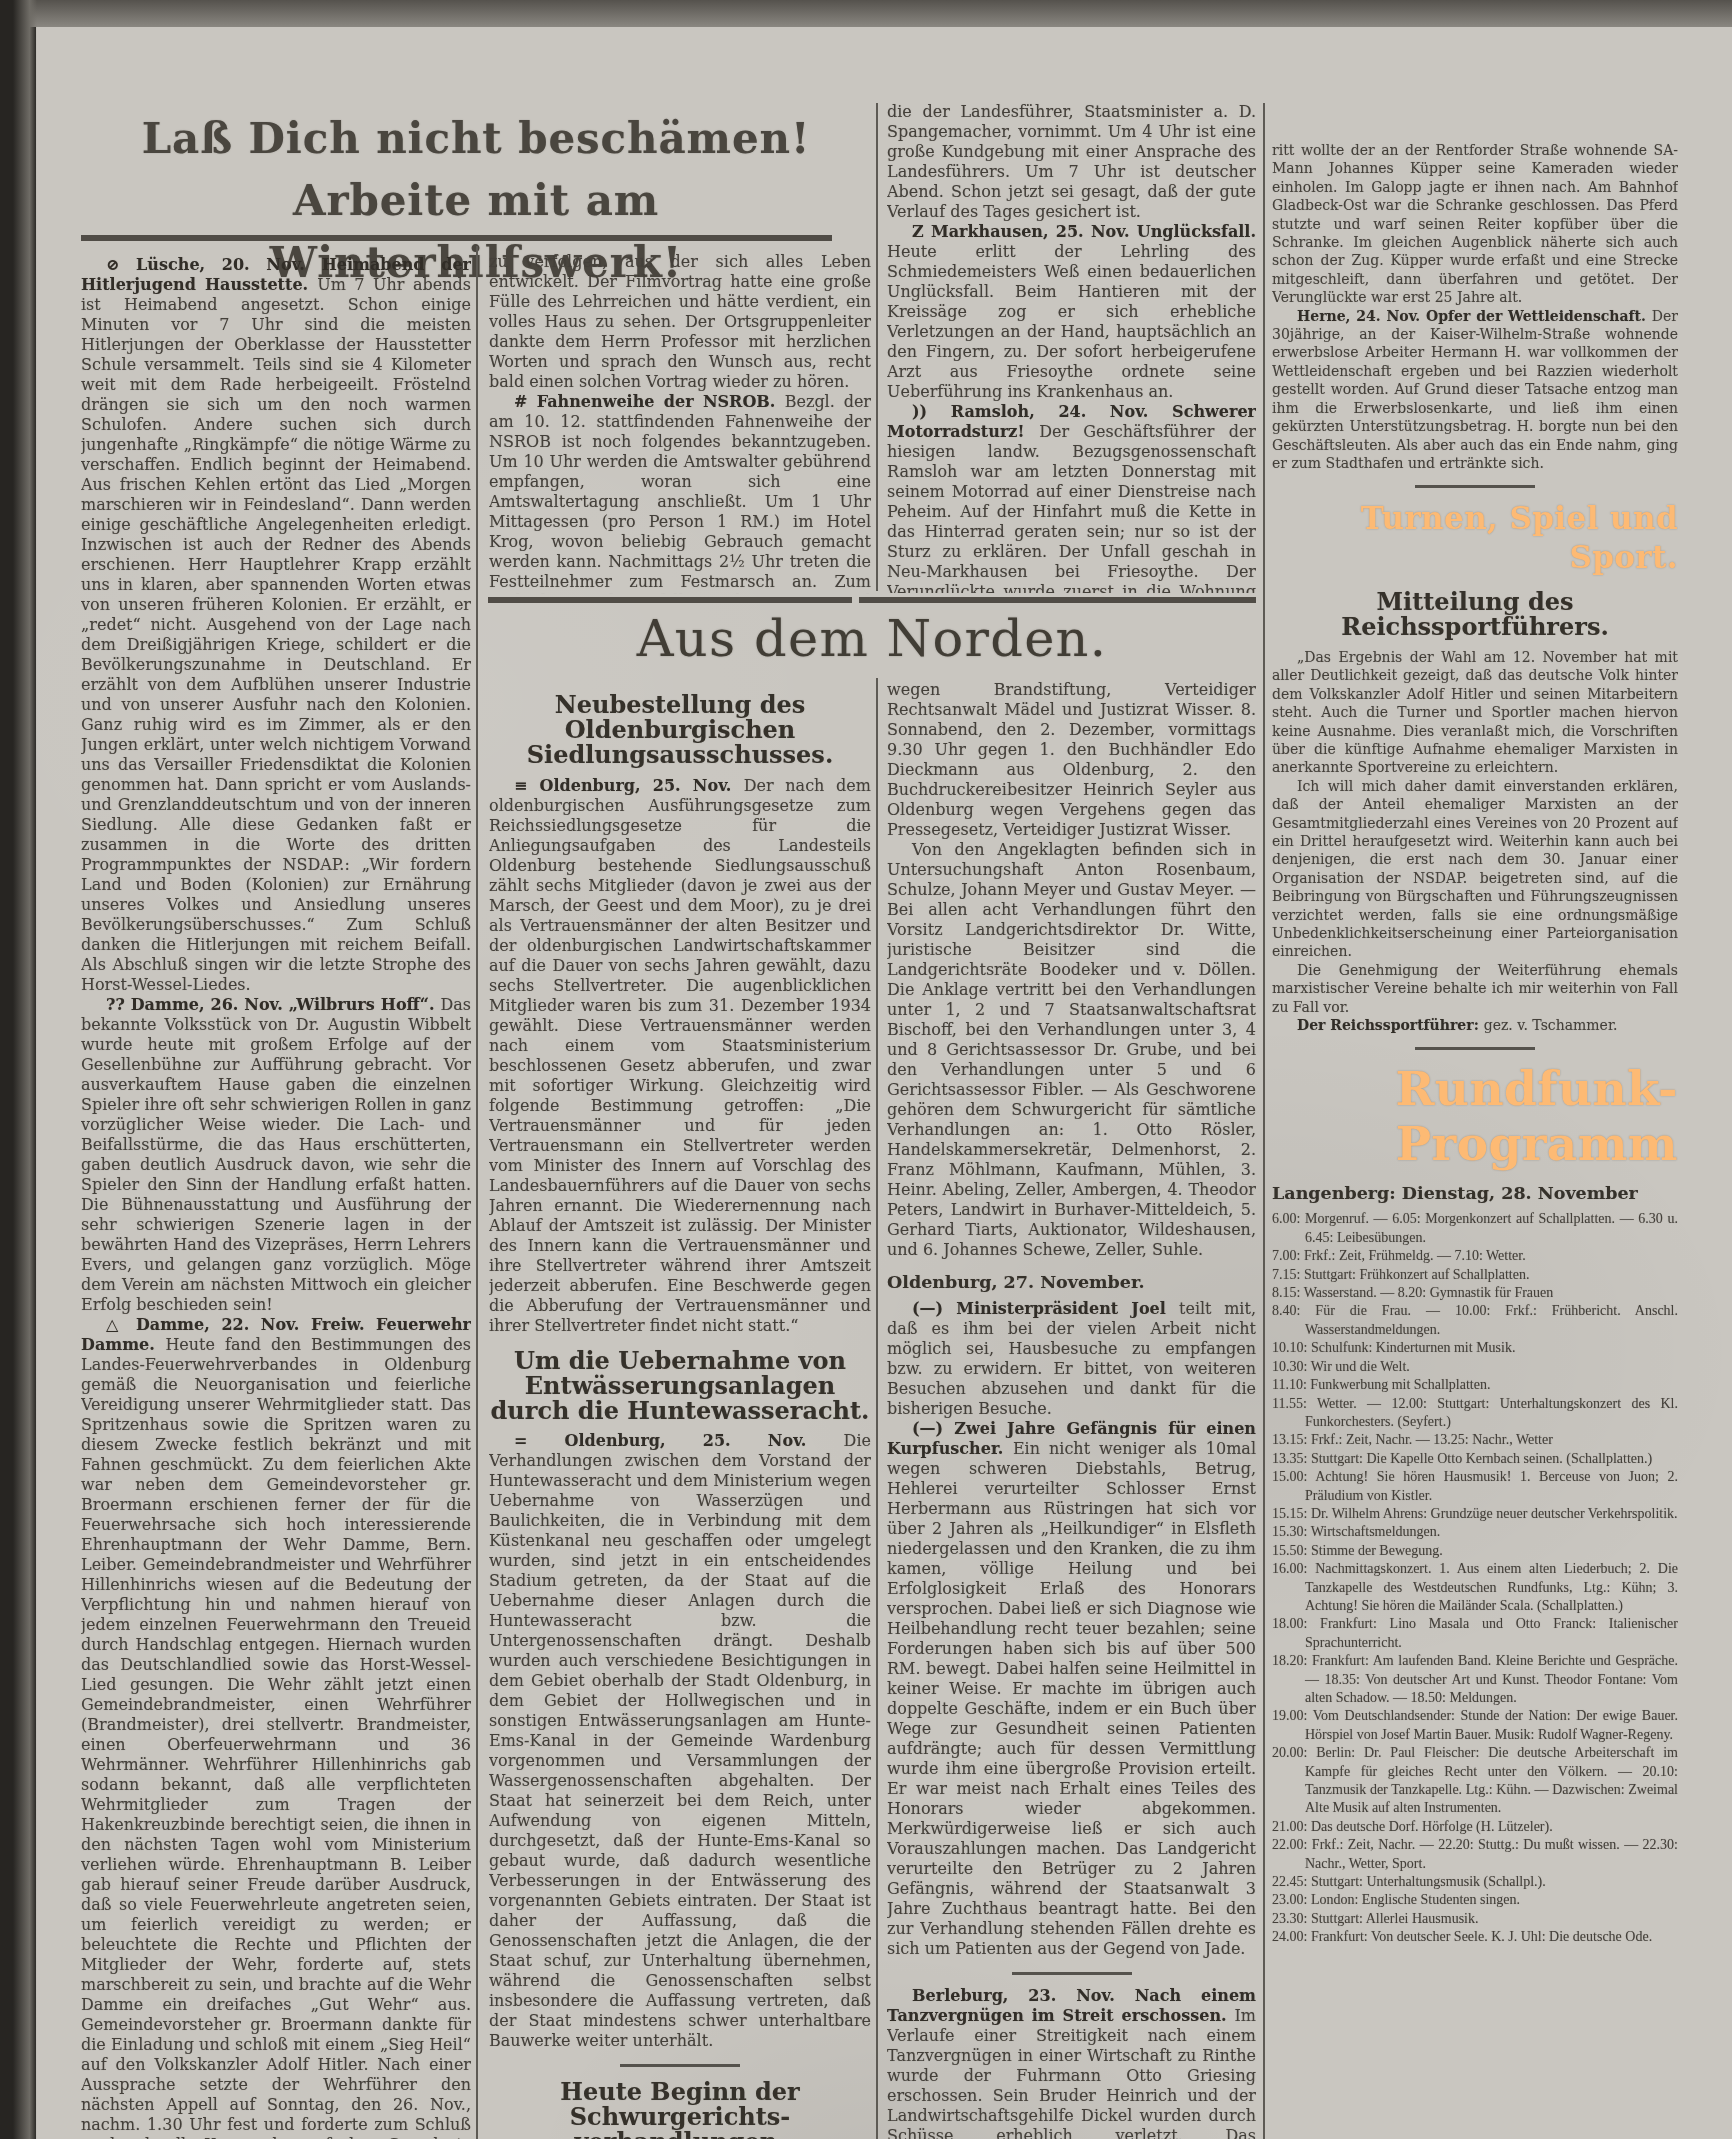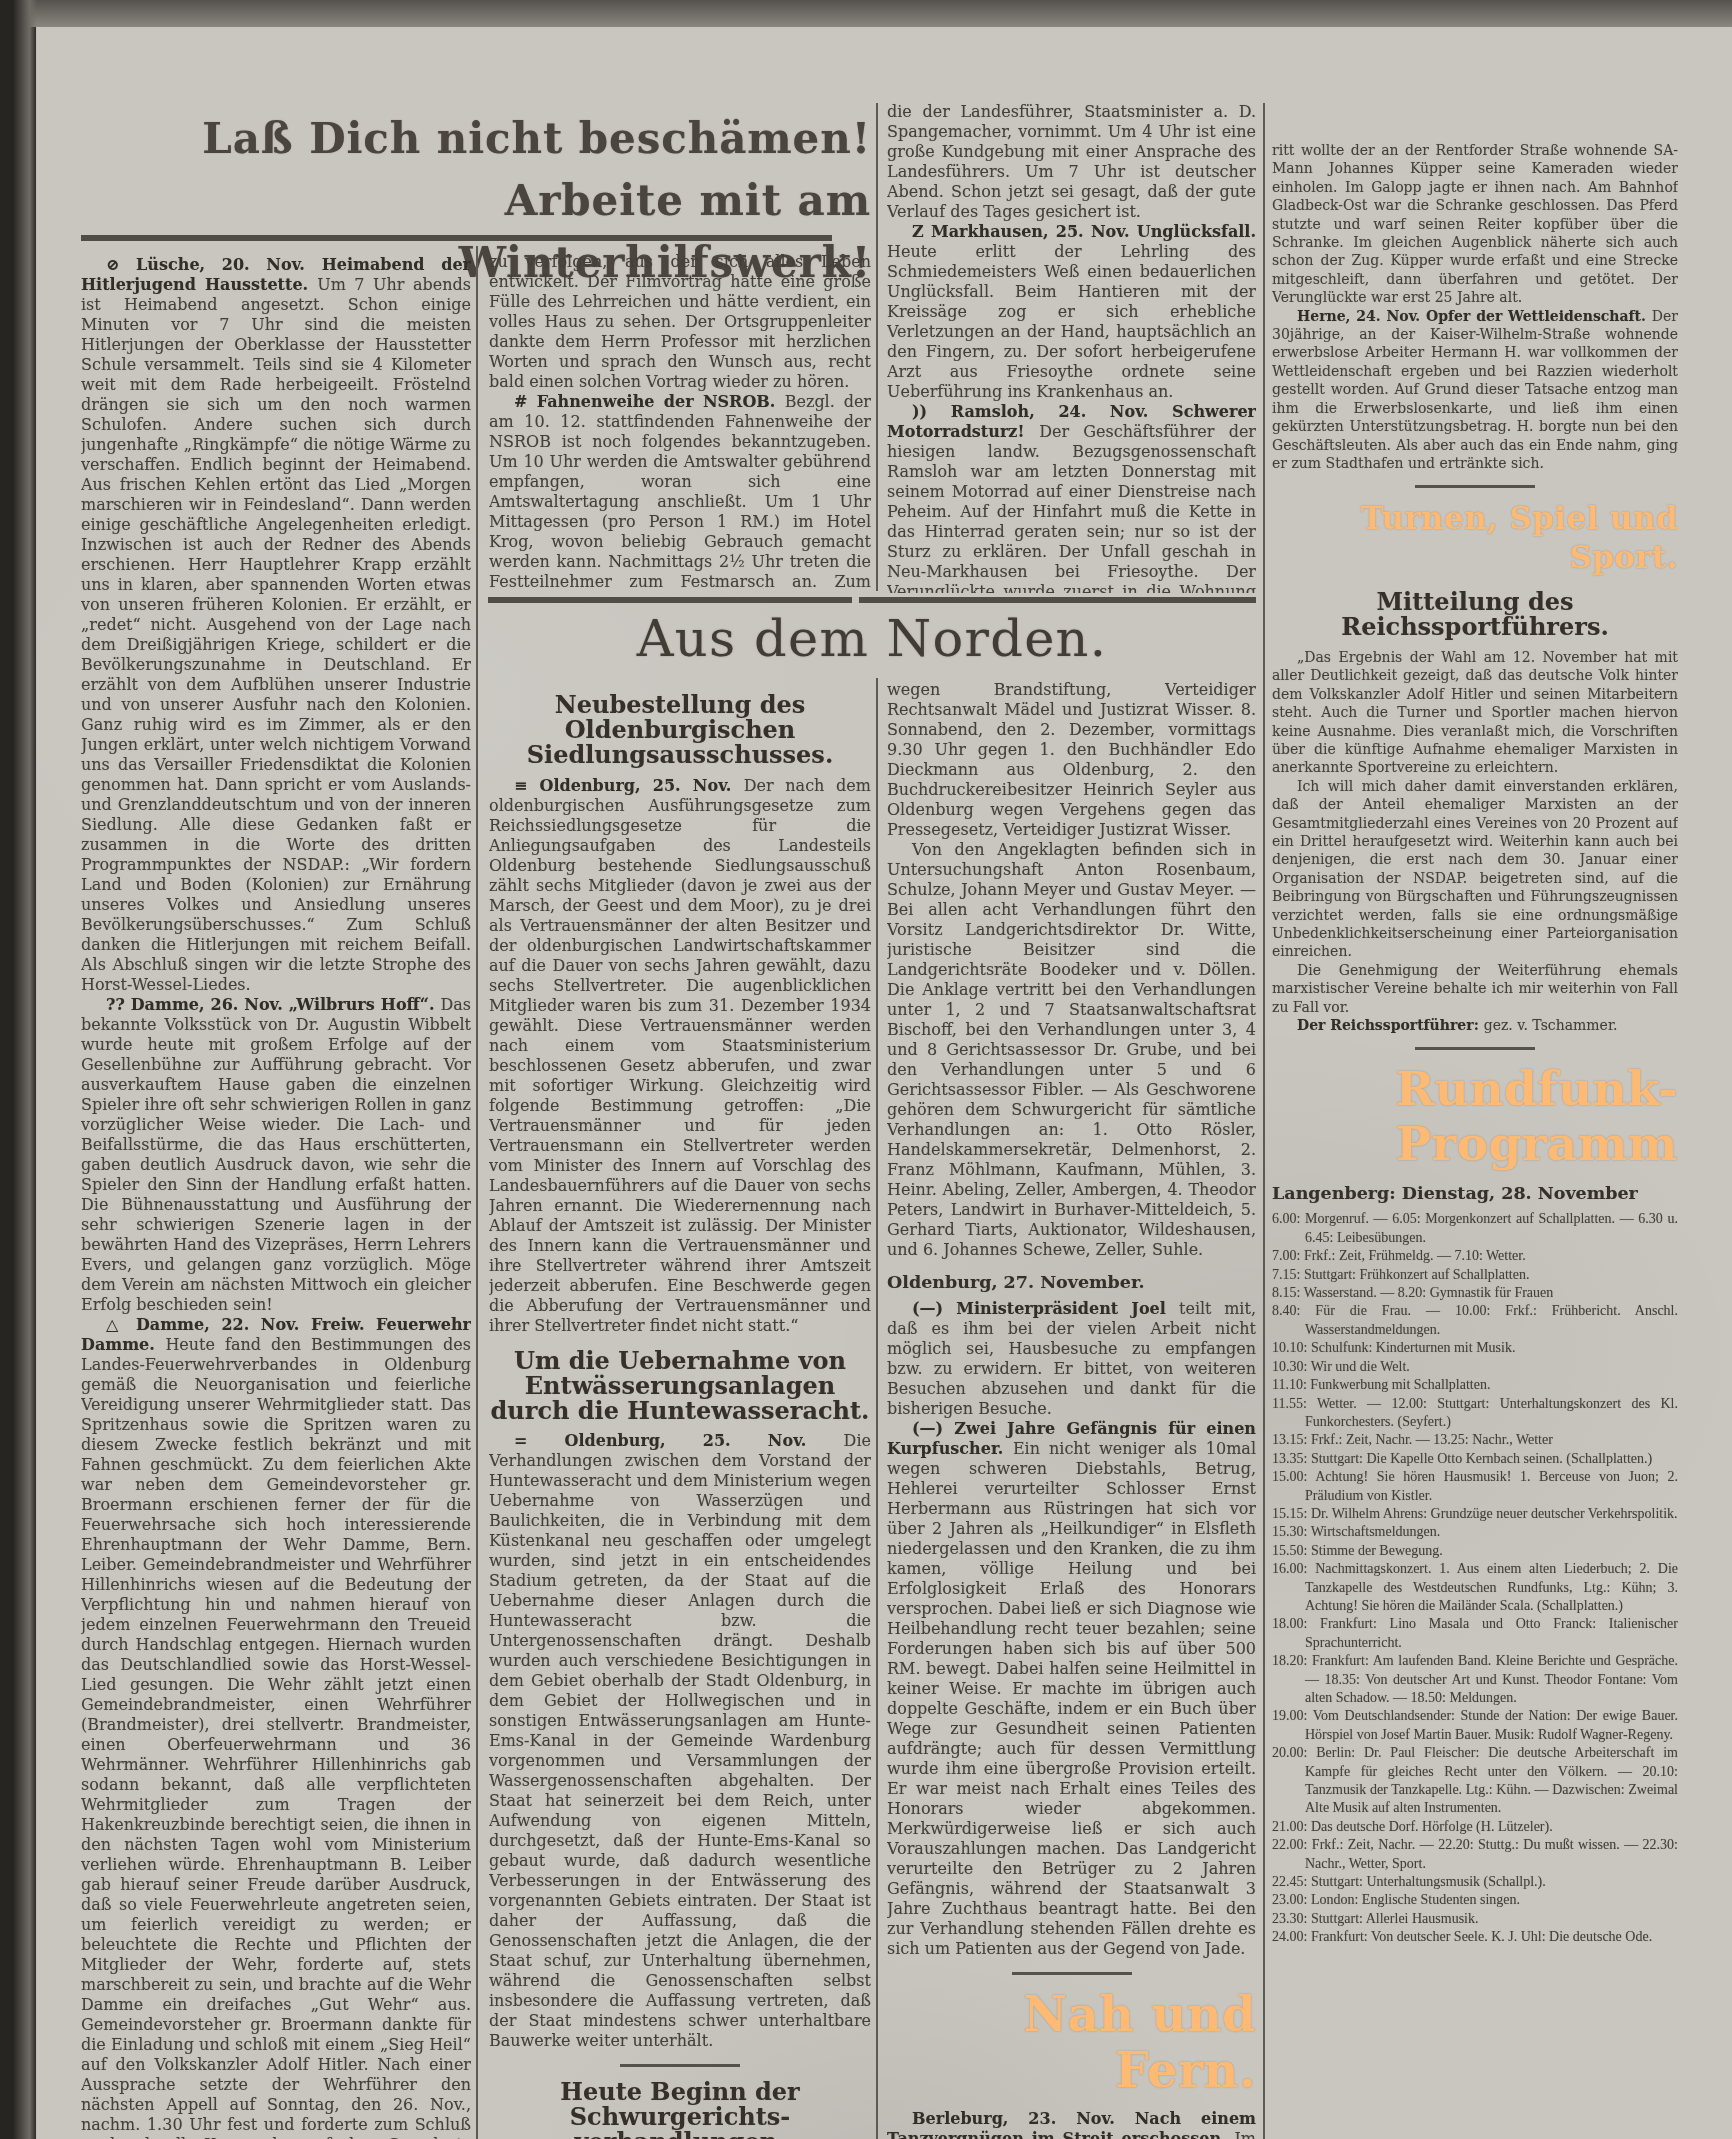--- a/index.html
+++ b/index.html
@@ -15,21 +15,21 @@
   
   .top-strip{position:absolute;left:0;top:0;width:1732px;height:26.5px;
              background:linear-gradient(#55524d,#8a8781);}
   .left-strip{position:absolute;left:0;top:0;width:37px;height:2436px;
               background:linear-gradient(90deg,#272522 35%,#6f6c66 80%,rgba(111,108,102,0));}
   
   .h-rule{position:absolute;background:#504c46;}
   .v-rule{position:absolute;background:#5d5a54;width:1.7px;}
   
   #feature-head{position:absolute;left:81px;top:108px;width:790px;height:128px;
-                text-align:right;font-weight:bold;color:#4a463f;
+                text-align:center;font-weight:bold;color:#4a463f;
                 font-size:42px;line-height:62px;letter-spacing:0.9px;
                 text-shadow:0 0 1.3px rgba(74,70,63,.4);}
   
   #norden-head{position:absolute;left:488px;top:607px;width:768px;height:64px;
                text-align:center;font-weight:normal;color:#413d35;font-size:51px;line-height:64px;
                letter-spacing:1.3px;text-shadow:0 0 1.7px rgba(65,61,53,.4);}
   
   .col{position:absolute;overflow:hidden;font-size:16px;line-height:20px;
        text-align:justify;text-shadow:0 0 0.9px rgba(68,64,58,.30);}
   .col-narrowtype{font-size:14px;line-height:18.4px;}
@@ -93,21 +93,20 @@
       <p class="para"><b>Ζ Markhausen, 25. Nov. Unglücksfall. </b>Heute erlitt der Lehrling des Schmiedemeisters Weß einen bedauerlichen Unglücksfall. Beim Hantieren mit der Kreissäge zog er sich erhebliche Verletzungen an der Hand, hauptsächlich an den Fingern, zu. Der sofort herbeigerufene Arzt aus Friesoythe ordnete seine Ueberführung ins Krankenhaus an.</p>
       <p class="para"><b>)) Ramsloh, 24. Nov. Schwerer Motorradsturz! </b>Der Geschäftsführer der hiesigen landw. Bezugsgenossenschaft Ramsloh war am letzten Donnerstag mit seinem Motorrad auf einer Dienstreise nach Peheim. Auf der Hinfahrt muß die Kette in das Hinterrad geraten sein; nur so ist der Sturz zu erklären. Der Unfall geschah in Neu-Markhausen bei Friesoythe. Der Verunglückte wurde zuerst in die Wohnung des dort wohnenden Kaufmanns Knelangen geschafft. Hier wurde dem Verunglückten durch den Dr. Hinrichs-Friesoythe die erste ärztliche Hilfe zuteil.</p>
     </div>
   <div class="col" style="left:887px;top:680px;width:369px;height:1669px;">
       <p class="para noindent">wegen Brandstiftung, Verteidiger Rechtsanwalt Mädel und Justizrat Wisser. 8. Sonnabend, den 2. Dezember, vormittags 9.30 Uhr gegen 1. den Buchhändler Edo Dieckmann aus Oldenburg, 2. den Buchdruckereibesitzer Heinrich Seyler aus Oldenburg wegen Vergehens gegen das Pressegesetz, Verteidiger Justizrat Wisser.</p>
       <p class="para">Von den Angeklagten befinden sich in Untersuchungshaft Anton Rosenbaum, Schulze, Johann Meyer und Gustav Meyer. — Bei allen acht Verhandlungen führt den Vorsitz Landgerichtsdirektor Dr. Witte, juristische Beisitzer sind die Landgerichtsräte Boodeker und v. Döllen. Die Anklage vertritt bei den Verhandlungen unter 1, 2 und 7 Staatsanwaltschaftsrat Bischoff, bei den Verhandlungen unter 3, 4 und 8 Gerichtsassessor Dr. Grube, und bei den Verhandlungen unter 5 und 6 Gerichtsassessor Fibler. — Als Geschworene gehören dem Schwurgericht für sämtliche Verhandlungen an: 1. Otto Rösler, Handelskammersekretär, Delmenhorst, 2. Franz Möhlmann, Kaufmann, Mühlen, 3. Heinr. Abeling, Zeller, Ambergen, 4. Theodor Peters, Landwirt in Burhaver-Mitteldeich, 5. Gerhard Tiarts, Auktionator, Wildeshausen, und 6. Johannes Schewe, Zeller, Suhle.</p>
       <div class="dateline">Oldenburg, 27. November.</div>
       <p class="para"><b>(—) Ministerpräsident Joel </b>teilt mit, daß es ihm bei der vielen Arbeit nicht möglich sei, Hausbesuche zu empfangen bzw. zu erwidern. Er bittet, von weiteren Besuchen abzusehen und dankt für die bisherigen Besuche.</p>
       <p class="para"><b>(—) Zwei Jahre Gefängnis für einen Kurpfuscher. </b>Ein nicht weniger als 10mal wegen schweren Diebstahls, Betrug, Hehlerei verurteilter Schlosser Ernst Herbermann aus Rüstringen hat sich vor über 2 Jahren als „Heilkundiger“ in Elsfleth niedergelassen und den Kranken, die zu ihm kamen, völlige Heilung und bei Erfolglosigkeit Erlaß des Honorars versprochen. Dabei ließ er sich Diagnose wie Heilbehandlung recht teuer bezahlen; seine Forderungen haben sich bis auf über 500 RM. bewegt. Dabei halfen seine Heilmittel in keiner Weise. Er machte im übrigen auch doppelte Geschäfte, indem er ein Buch über Wege zur Gesundheit seinen Patienten aufdrängte; auch für dessen Vermittlung wurde ihm eine übergroße Provision erteilt. Er war meist nach Erhalt eines Teiles des Honorars wieder abgekommen. Merkwürdigerweise ließ er sich auch Vorauszahlungen machen. Das Landgericht verurteilte den Betrüger zu 2 Jahren Gefängnis, während der Staatsanwalt 3 Jahre Zuchthaus beantragt hatte. Bei den zur Verhandlung stehenden Fällen drehte es sich um Patienten aus der Gegend von Jade.</p>
       <div class="divider-rule"></div>
-      <div class="section-headline" style="font-size: 48px; line-height: 56px;">Nah und Fern.</div>
       <p class="para"><b>Berleburg, 23. Nov. Nach einem Tanzvergnügen im Streit erschossen. </b>Im Verlaufe einer Streitigkeit nach einem Tanzvergnügen in einer Wirtschaft zu Rinthe wurde der Fuhrmann Otto Griesing erschossen. Sein Bruder Heinrich und der Landwirtschaftsgehilfe Dickel wurden durch Schüsse erheblich verletzt. Das Wirtschaftslokal glich nach der Schlägerei einem zerschlagenen Hause.</p>
     </div>
   <div class="col col-narrowtype" style="left:1272px;top:141px;width:406px;height:2208px;">
       <p class="para noindent">ritt wollte der an der Rentforder Straße wohnende SA-Mann Johannes Küpper seine Kameraden wieder einholen. Im Galopp jagte er ihnen nach. Am Bahnhof Gladbeck-Ost war die Schranke geschlossen. Das Pferd stutzte und warf seinen Reiter kopfüber über die Schranke. Im gleichen Augenblick näherte sich auch schon der Zug. Küpper wurde erfaßt und eine Strecke mitgeschleift, dann überfahren und getötet. Der Verunglückte war erst 25 Jahre alt.</p>
       <p class="para"><b>Herne, 24. Nov. Opfer der Wettleidenschaft. </b>Der 30jährige, an der Kaiser-Wilhelm-Straße wohnende erwerbslose Arbeiter Hermann H. war vollkommen der Wettleidenschaft ergeben und bei Razzien wiederholt gestellt worden. Auf Grund dieser Tatsache entzog man ihm die Erwerbslosenkarte, und ließ ihm einen gekürzten Unterstützungsbetrag. H. borgte nun bei den Geschäftsleuten. Als aber auch das ein Ende nahm, ging er zum Stadthafen und ertränkte sich.</p>
       <div class="divider-rule"></div>
       <div class="section-headline" style="font-size: 31px; line-height: 39px;">Turnen, Spiel und Sport.</div>
       <div class="sub-headline">Mitteilung des Reichssportführers.</div>
       <p class="para">„Das Ergebnis der Wahl am 12. November hat mit aller Deutlichkeit gezeigt, daß das deutsche Volk hinter dem Volkskanzler Adolf Hitler und seinen Mitarbeitern steht. Auch die Turner und Sportler machen hiervon keine Ausnahme. Dies veranlaßt mich, die Vorschriften über die künftige Aufnahme ehemaliger Marxisten in anerkannte Sportvereine zu erleichtern.</p>
       <p class="para">Ich will mich daher damit einverstanden erklären, daß der Anteil ehemaliger Marxisten an der Gesamtmitgliederzahl eines Vereines von 20 Prozent auf ein Drittel heraufgesetzt wird. Weiterhin kann auch bei denjenigen, die erst nach dem 30. Januar einer Organisation der NSDAP. beigetreten sind, auf die Beibringung von Bürgschaften und Führungszeugnissen verzichtet werden, falls sie eine ordnungsmäßige Unbedenklichkeitserscheinung einer Parteiorganisation einreichen.</p>

